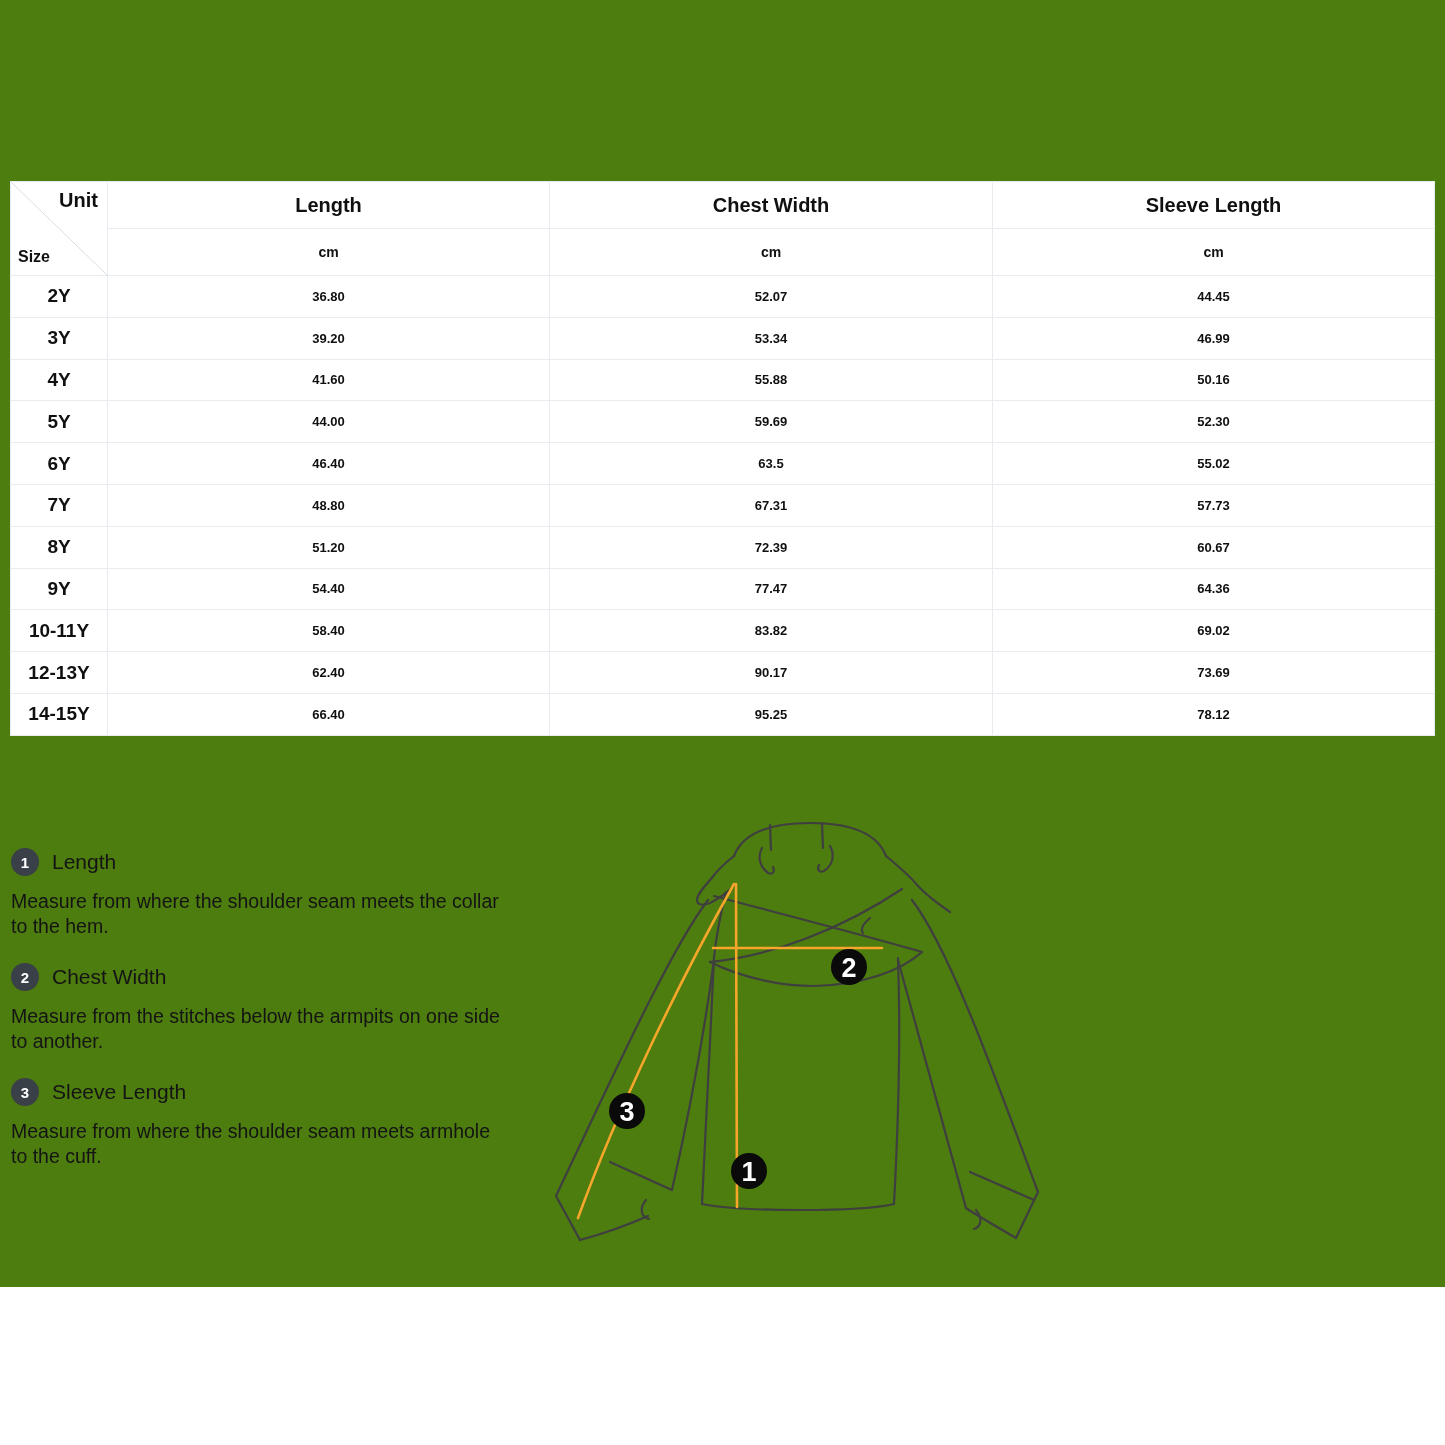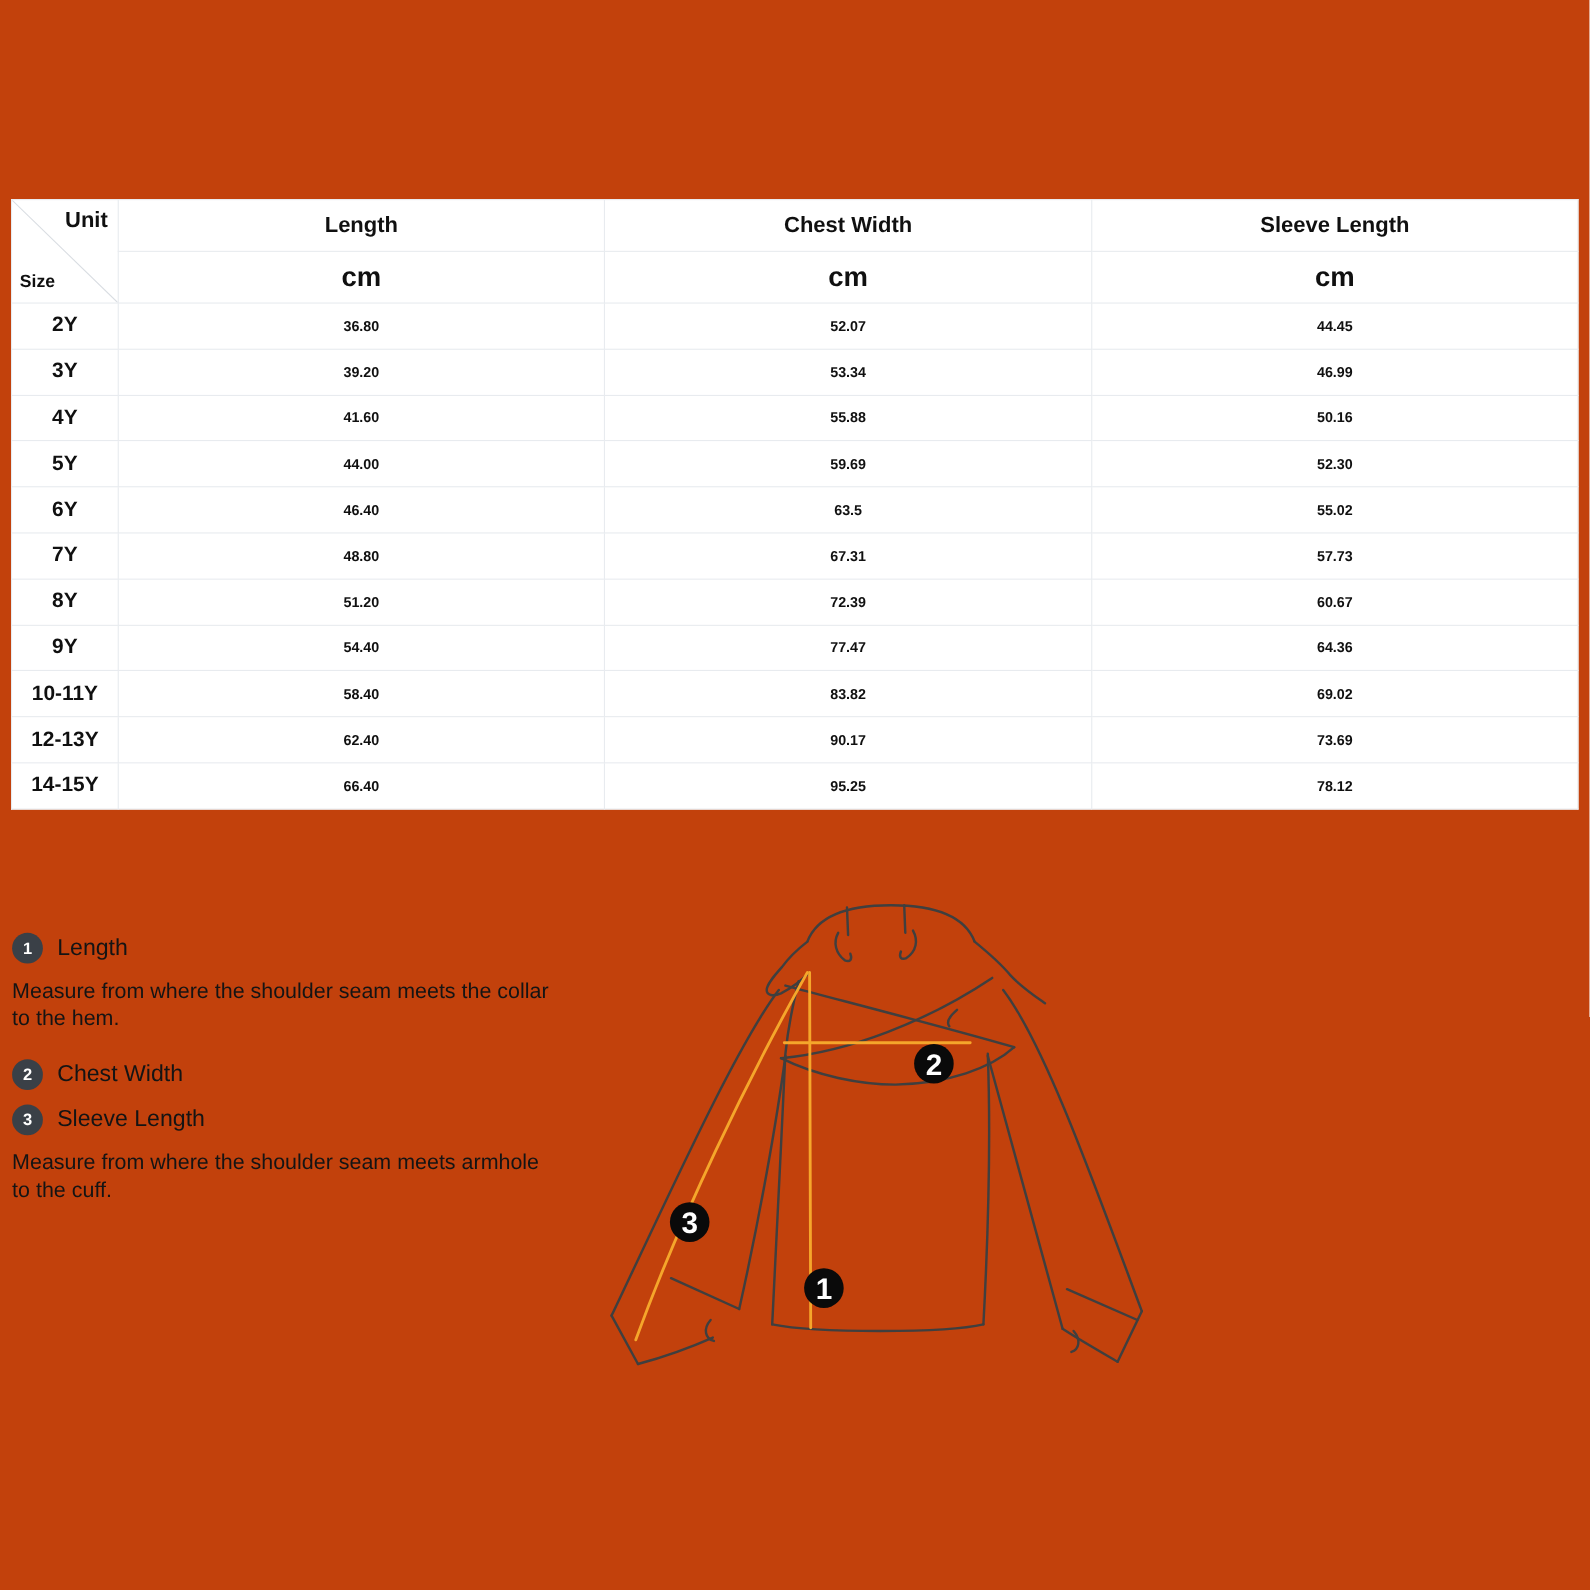--- a/index.html
+++ b/index.html
@@ -1,31 +1,31 @@
 <!DOCTYPE html>
 <html><head>
 <meta charset="utf-8">
 <style>
   html,body{margin:0;padding:0;background:#ffffff;}
   .canvas{
-    position:relative;width:1445px;height:1445px;background:#c2410c;
+    position:relative;width:1445px;height:1287px;background:#4d7c0f;
     font-family:"Liberation Sans","DejaVu Sans",sans-serif;color:#101010;overflow:hidden;
   }
   
   table.size-table{
     position:absolute;left:10px;top:181px;width:1424px;
     border-collapse:collapse;table-layout:fixed;background:#ffffff;
   }
   table.size-table th,table.size-table td{
     border:1px solid #E8EBEF;text-align:center;vertical-align:middle;
     padding:0;font-weight:600;white-space:nowrap;
   }
   table.size-table thead tr{height:47px;}
   table.size-table thead th{font-size:20px;}
-  table.size-table thead tr.unit-row th{font-size:25px;}
+  table.size-table thead tr.unit-row th{font-size:14px;}
   table.size-table tbody tr{height:41.8px;}
   table.size-table tbody th{font-size:19px;}
   table.size-table tbody td{font-size:13px;}
   th.corner-cell{position:relative;}
   th.corner-cell .corner-top{position:absolute;top:7px;right:9px;font-size:20px;font-weight:600;}
   th.corner-cell .corner-bottom{position:absolute;bottom:9px;left:7px;font-size:16px;font-weight:600;}
   th.corner-cell svg{position:absolute;inset:0;width:100%;height:100%;}
   
   .note{position:absolute;left:11px;top:741px;font-size:19px;font-weight:400;color:#1b1b1b;}
   
@@ -154,20 +154,21 @@
         <span class="badge" style="background: rgb(58, 64, 71);">1</span>
         <span class="item-label">Length</span>
       </div>
       <p class="item-desc">Measure from where the shoulder seam meets the collar to the hem.</p>
     </div>
       <div class="item">
       <div class="item-head">
         <span class="badge" style="background: rgb(58, 64, 71);">2</span>
         <span class="item-label">Chest Width</span>
       </div>
+      <p class="item-desc">Measure from the stitches below the armpits on one side to another.</p>
     </div>
       <div class="item">
       <div class="item-head">
         <span class="badge" style="background: rgb(58, 64, 71);">3</span>
         <span class="item-label">Sleeve Length</span>
       </div>
       <p class="item-desc">Measure from where the shoulder seam meets armhole to the cuff.</p>
     </div>
     </div>
 

